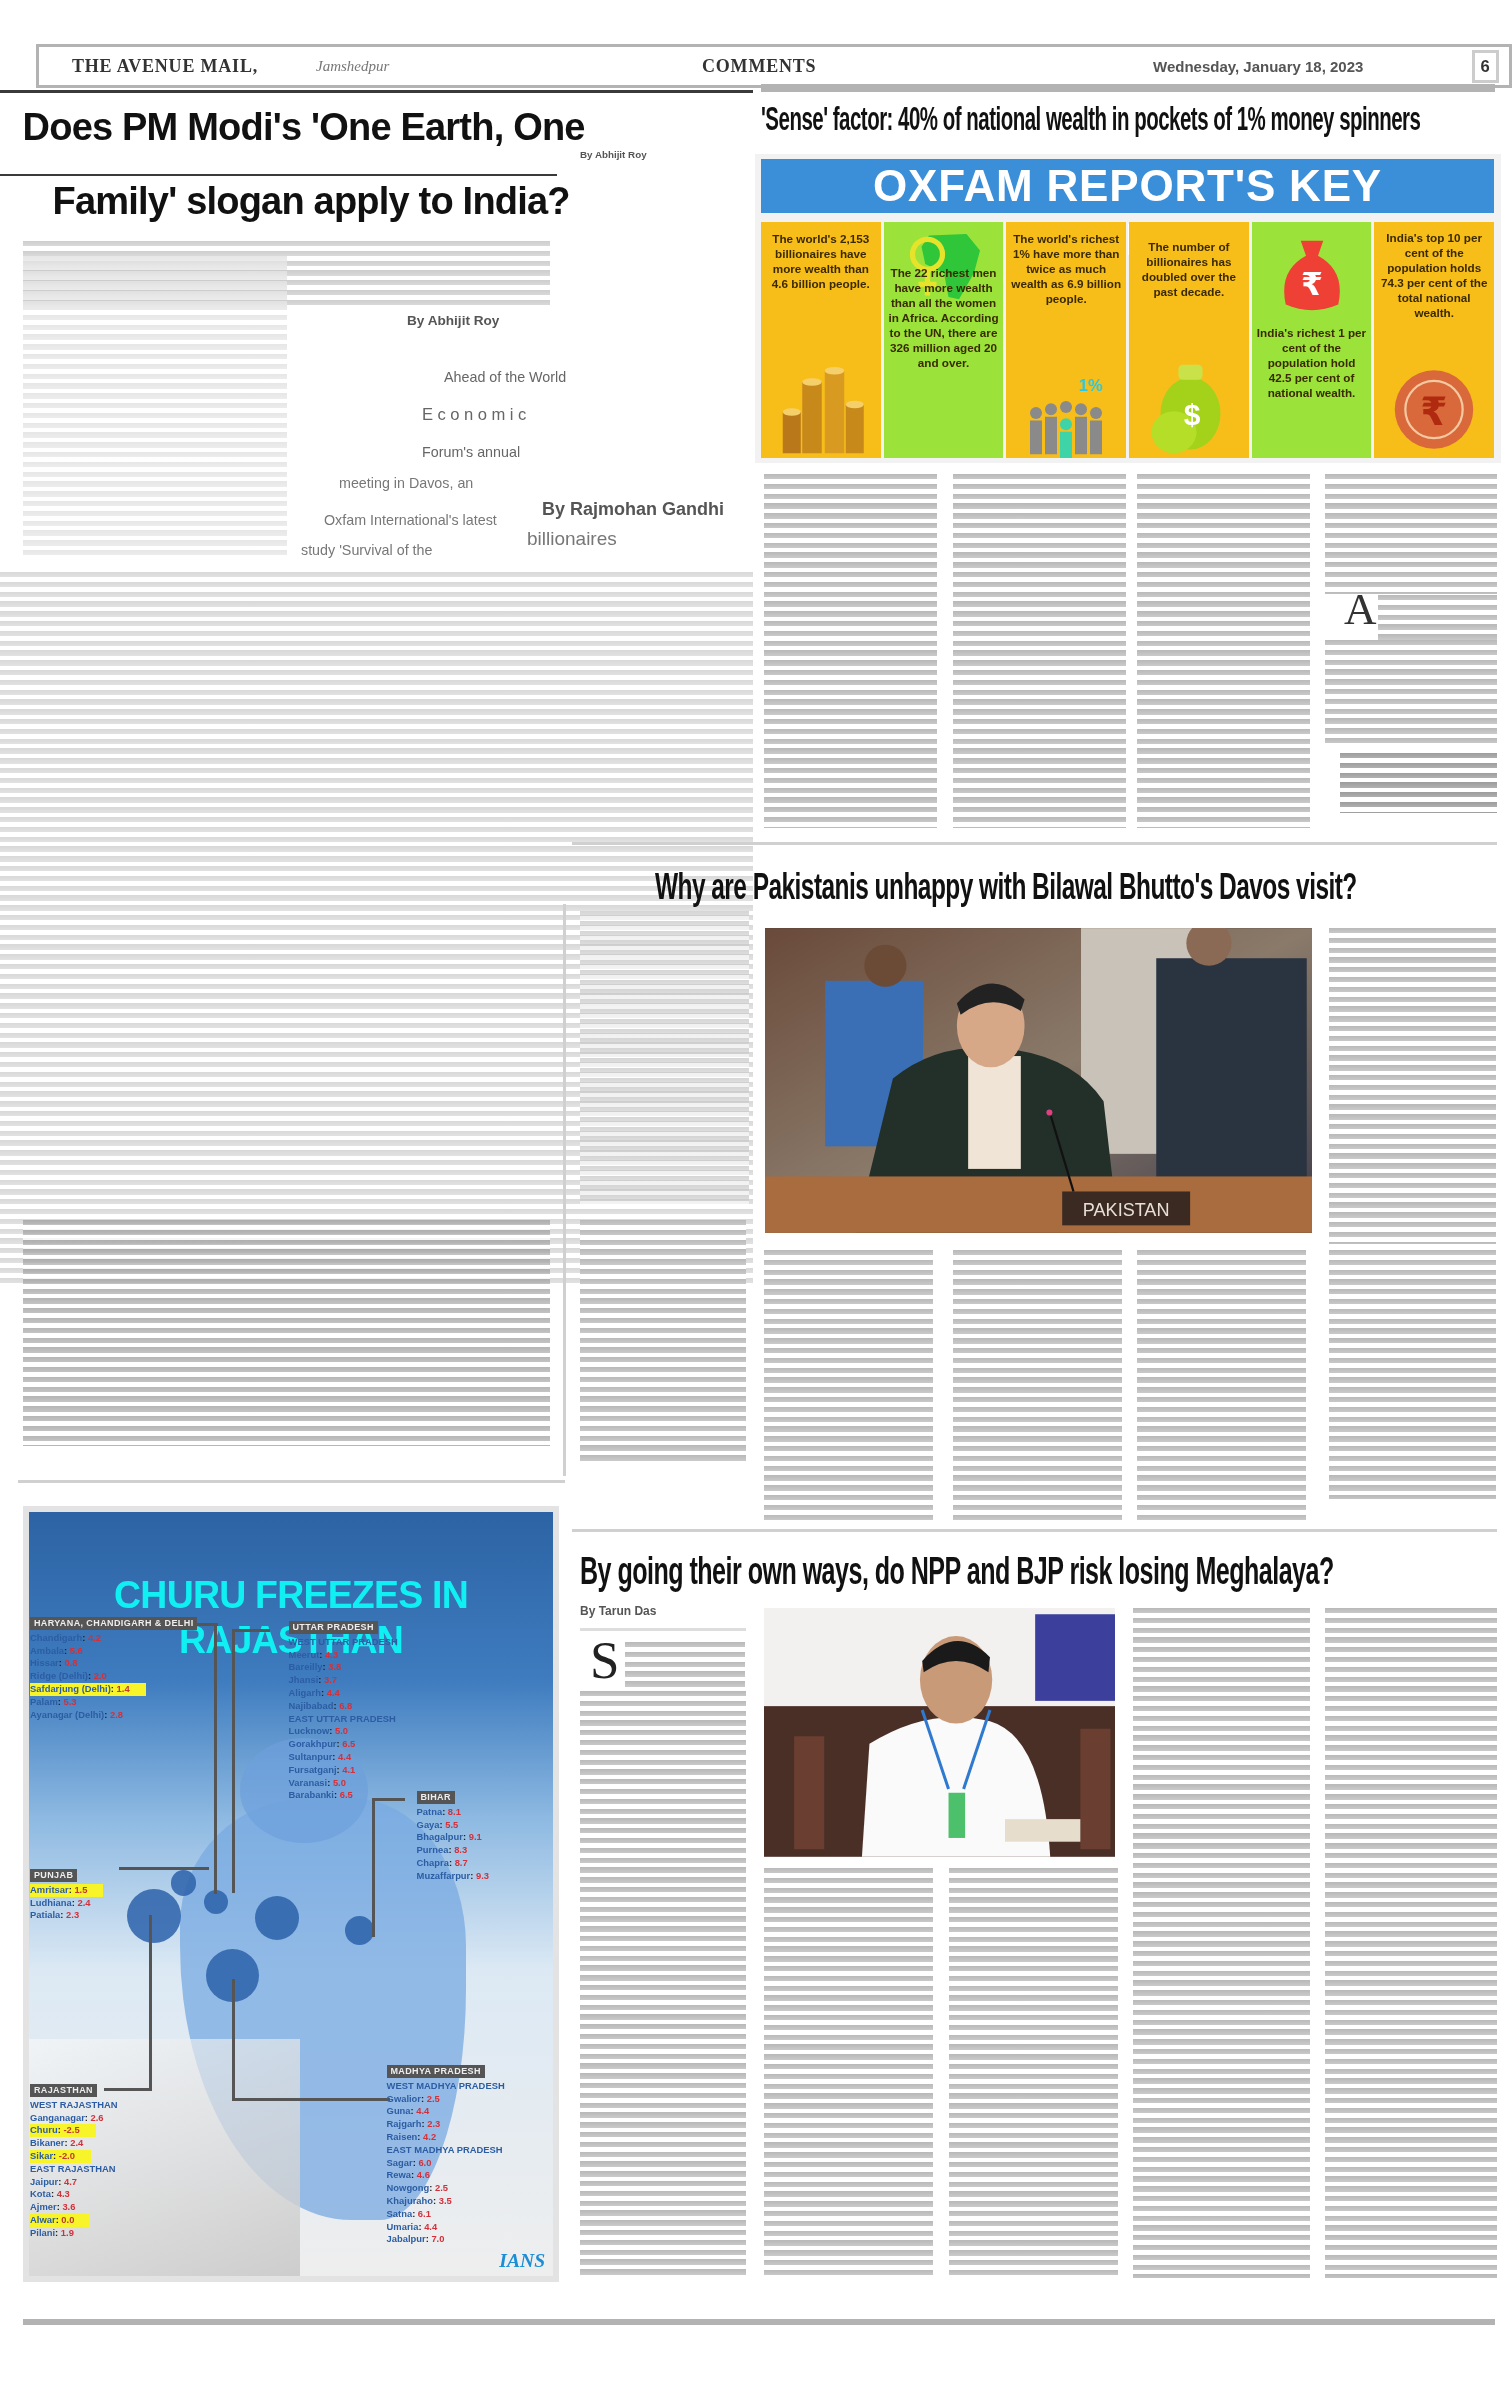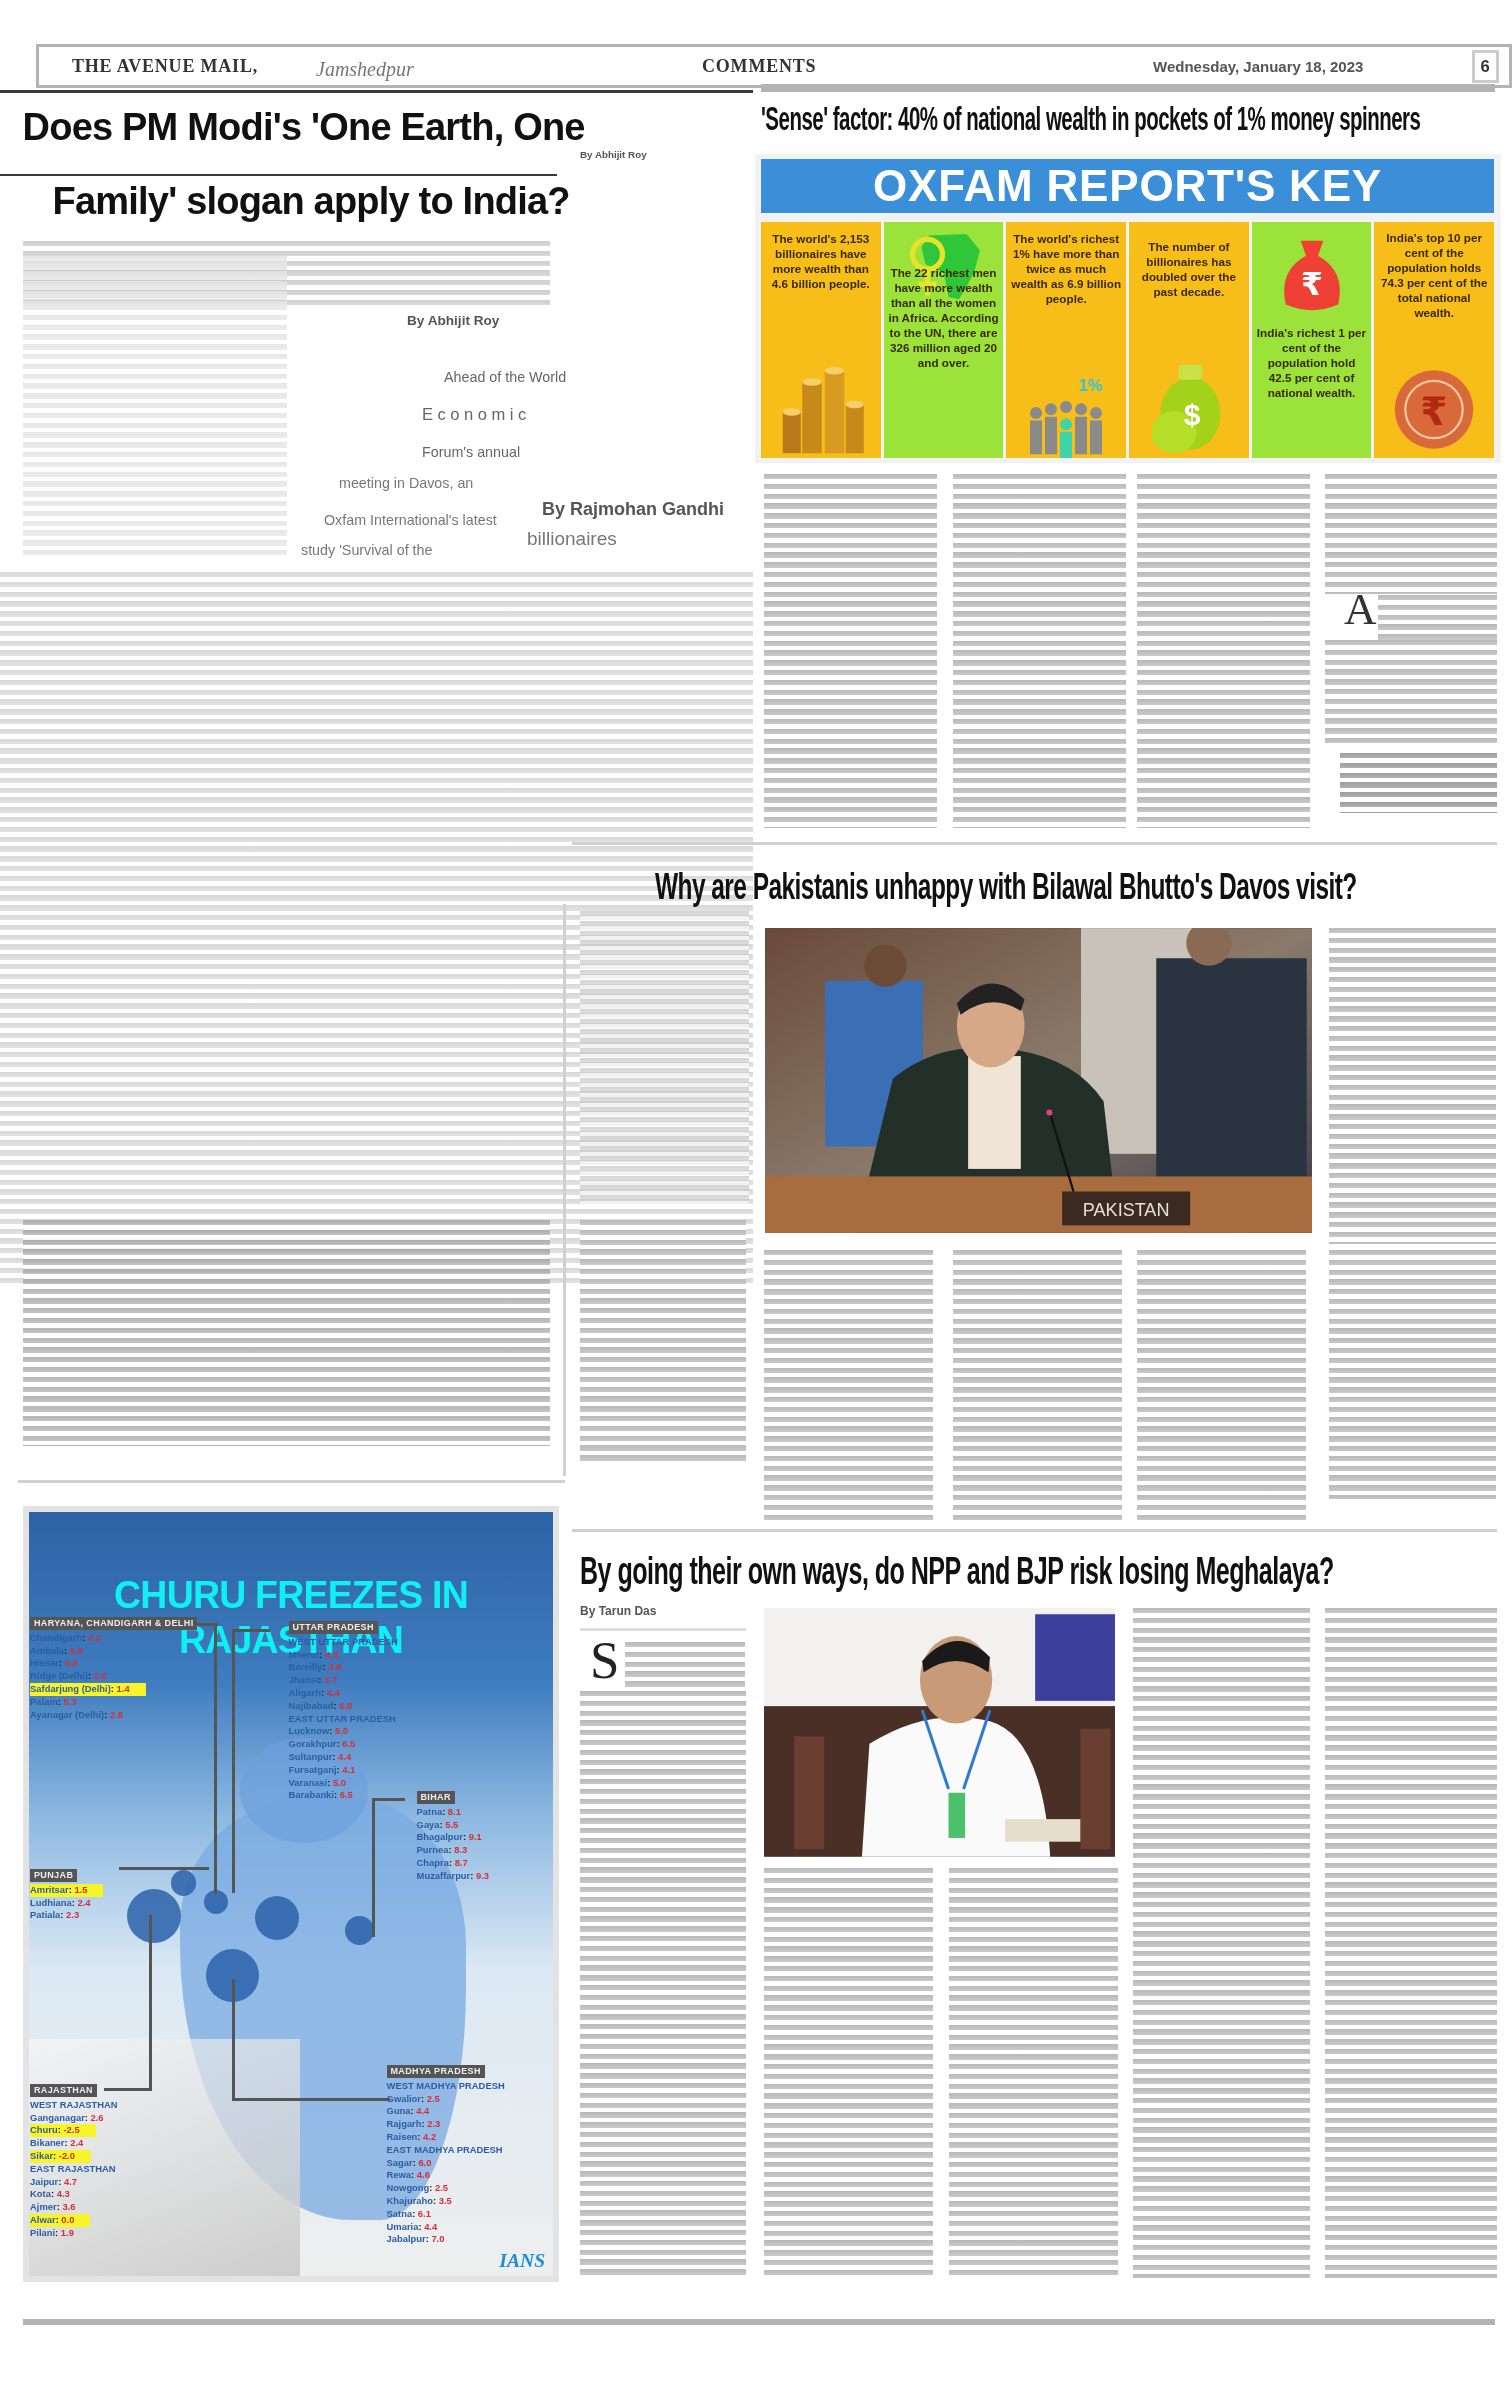--- a/index.html
+++ b/index.html
@@ -4,21 +4,21 @@
 <style>
   * { box-sizing: border-box; margin: 0; padding: 0; }
   html, body { width: 1512px; height: 2401px; background: #ffffff; overflow: hidden; }
   body { position: relative; font-family: "Liberation Sans", sans-serif; color: #222; }
 
   .abs { position: absolute; }
 
   
   .masthead { left: 18px; top: 44px; width: 1476px; height: 44px; border: 3px solid #b3b3b3; background: #fff; margin-left: 18px; }
   .masthead .paper { position: absolute; left: 33px; top: 9px; font-family: "Liberation Serif", serif; font-weight: bold; font-size: 18px; letter-spacing: 0.8px; color: #333; }
-  .masthead .city { position: absolute; left: 277px; top: 10.5px; font-family: "Liberation Serif", serif; font-style: italic; font-size: 20px; color: #777; }
+  .masthead .city { position: absolute; left: 277px; top: 10.5px; font-family: "Liberation Serif", serif; font-style: italic; font-size: 15px; color: #777; }
   .masthead .section { position: absolute; left: 663px; top: 9px; font-family: "Liberation Serif", serif; font-weight: bold; font-size: 18px; letter-spacing: 0.8px; color: #333; }
   .masthead .date { position: absolute; left: 1114px; top: 10.5px; font-family: "Liberation Sans", sans-serif; font-weight: bold; font-size: 15px; color: #555; }
   .masthead .pageno { position: absolute; right: 10.5px; top: 3px; width: 27px; height: 33px; border: 3px solid #ccc; font-weight: bold; font-size: 16.6px; text-align: center; line-height: 27px; color: #333; }
   .rule-dark { height: 3px; background: #3a3a3a; }
   .rule-grey { height: 7.5px; background: #b3b3b3; }
 
   
   .hl { font-family: "Liberation Sans Narrow", "Liberation Sans", sans-serif; font-weight: bold; color: #111; transform-origin: left top; white-space: nowrap; letter-spacing: -0.8px; }
   .byline { font-size: 12px; color: #555; font-weight: bold; }
 

